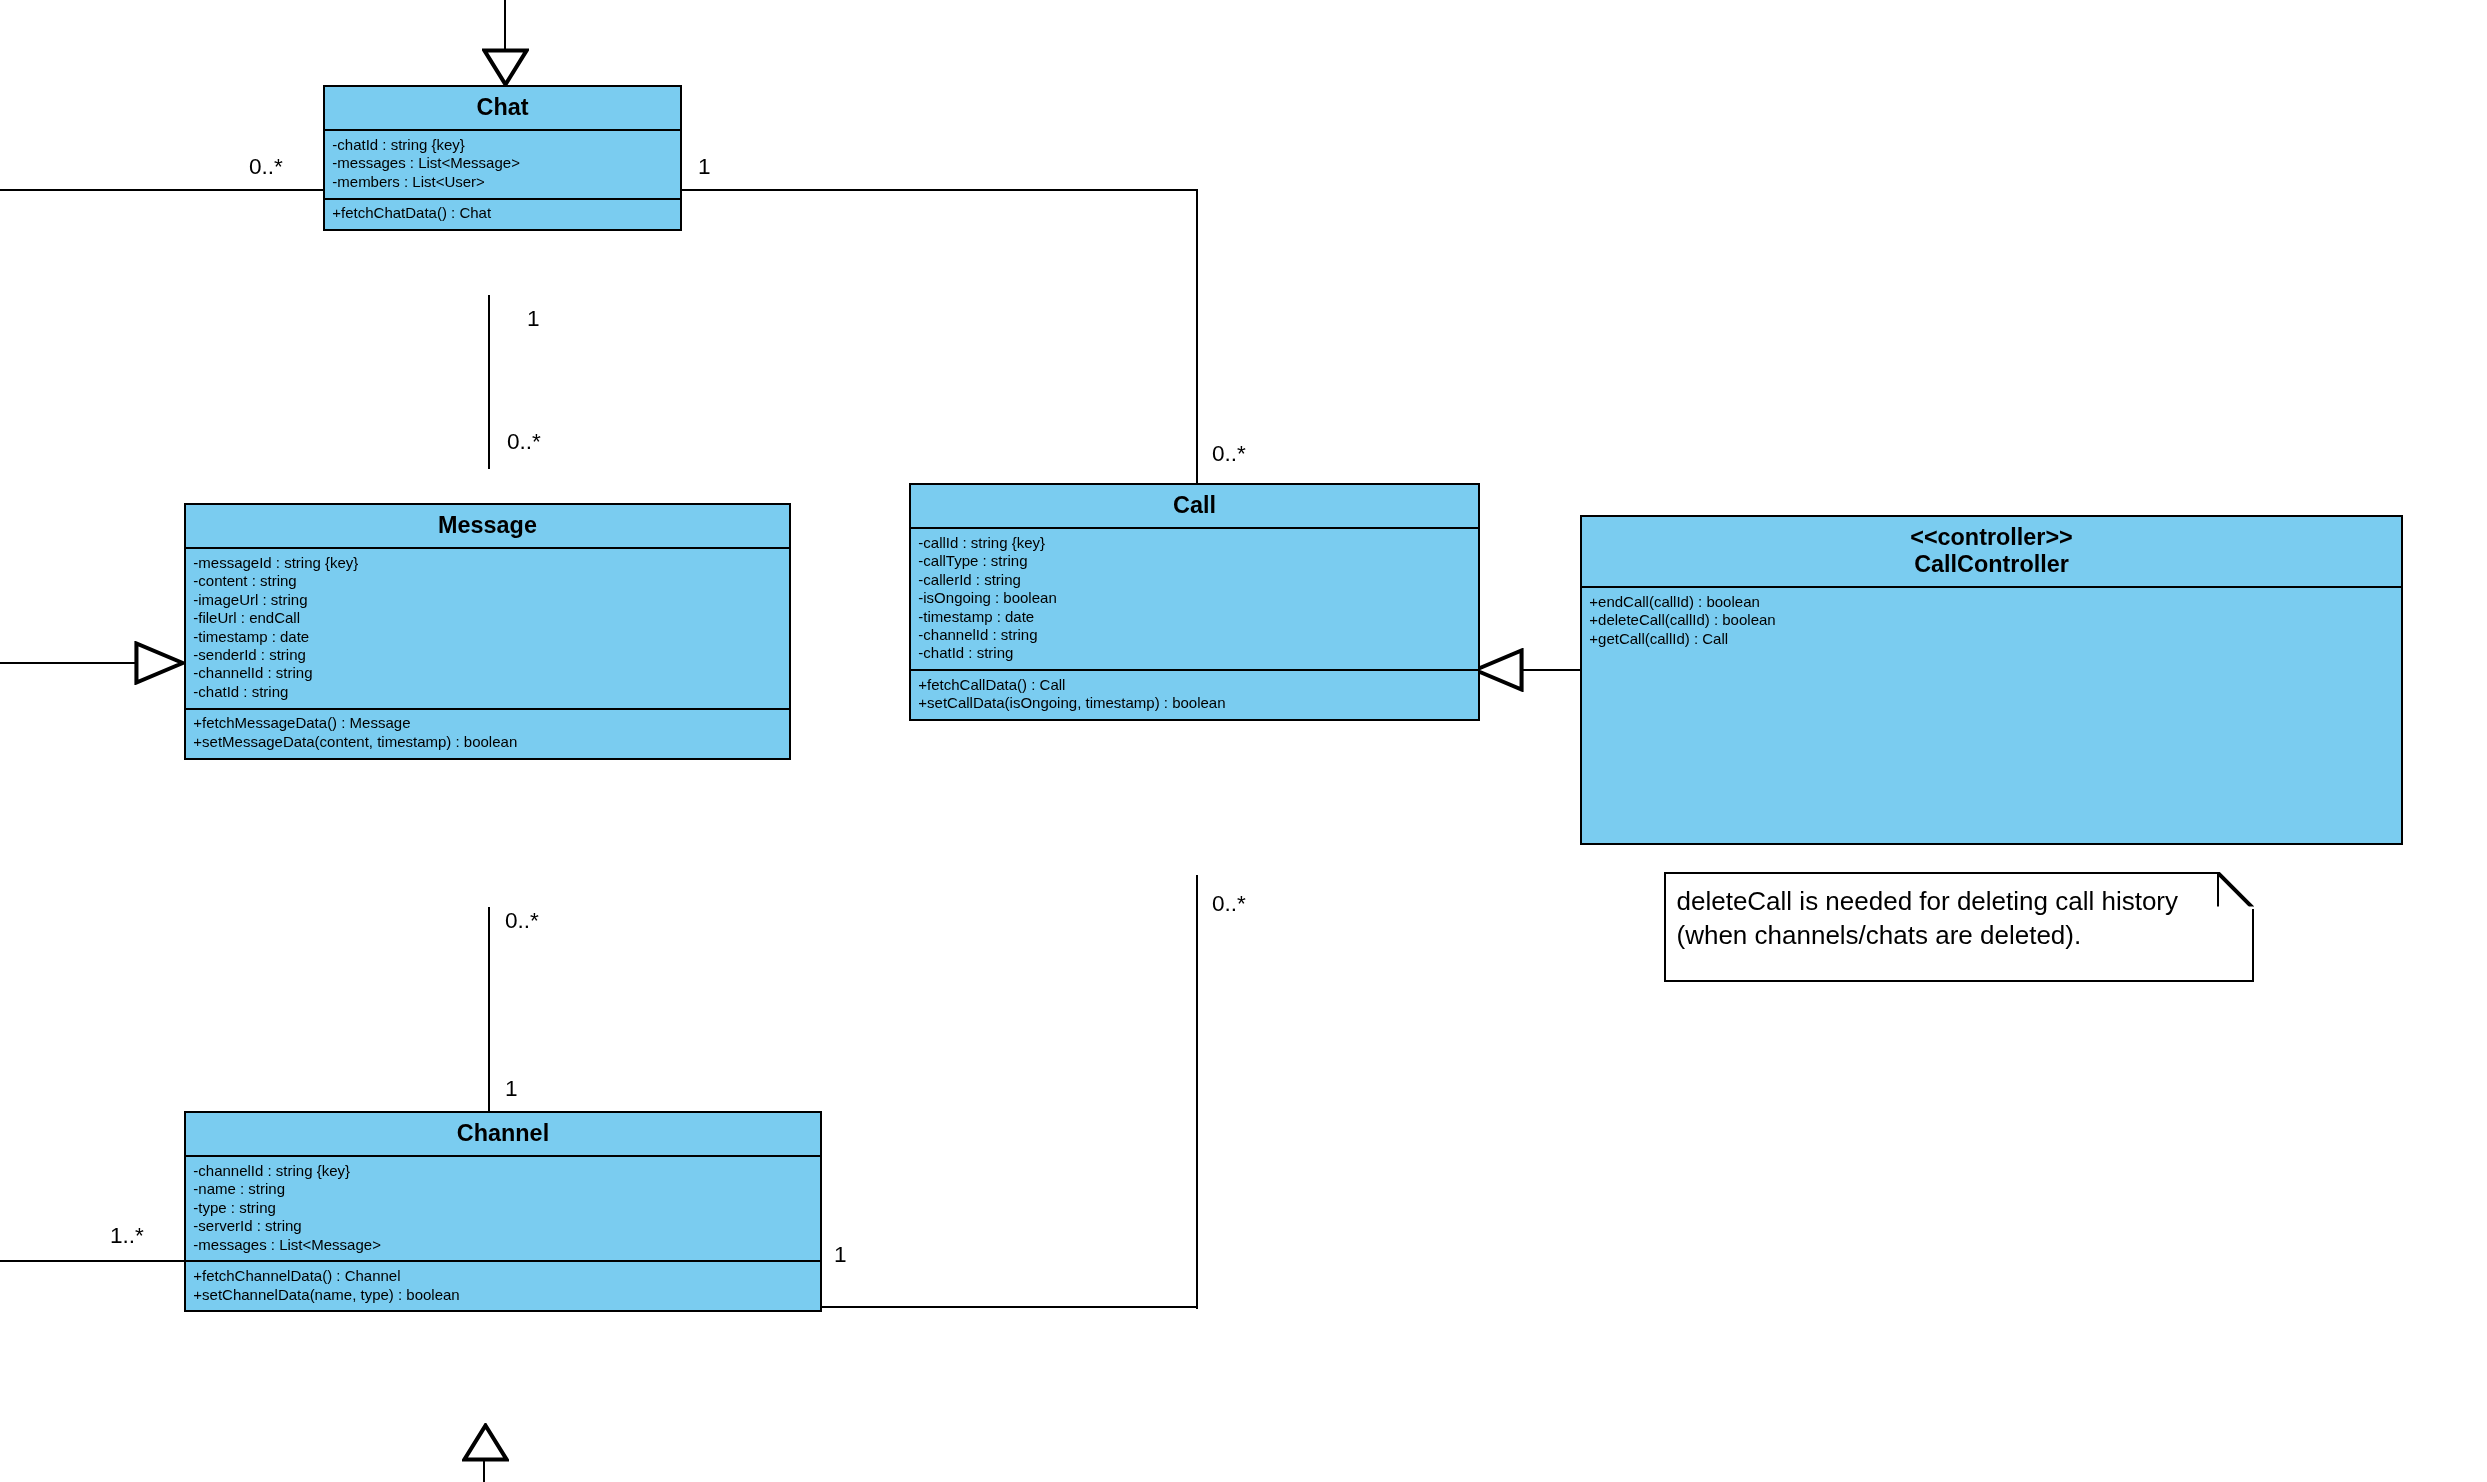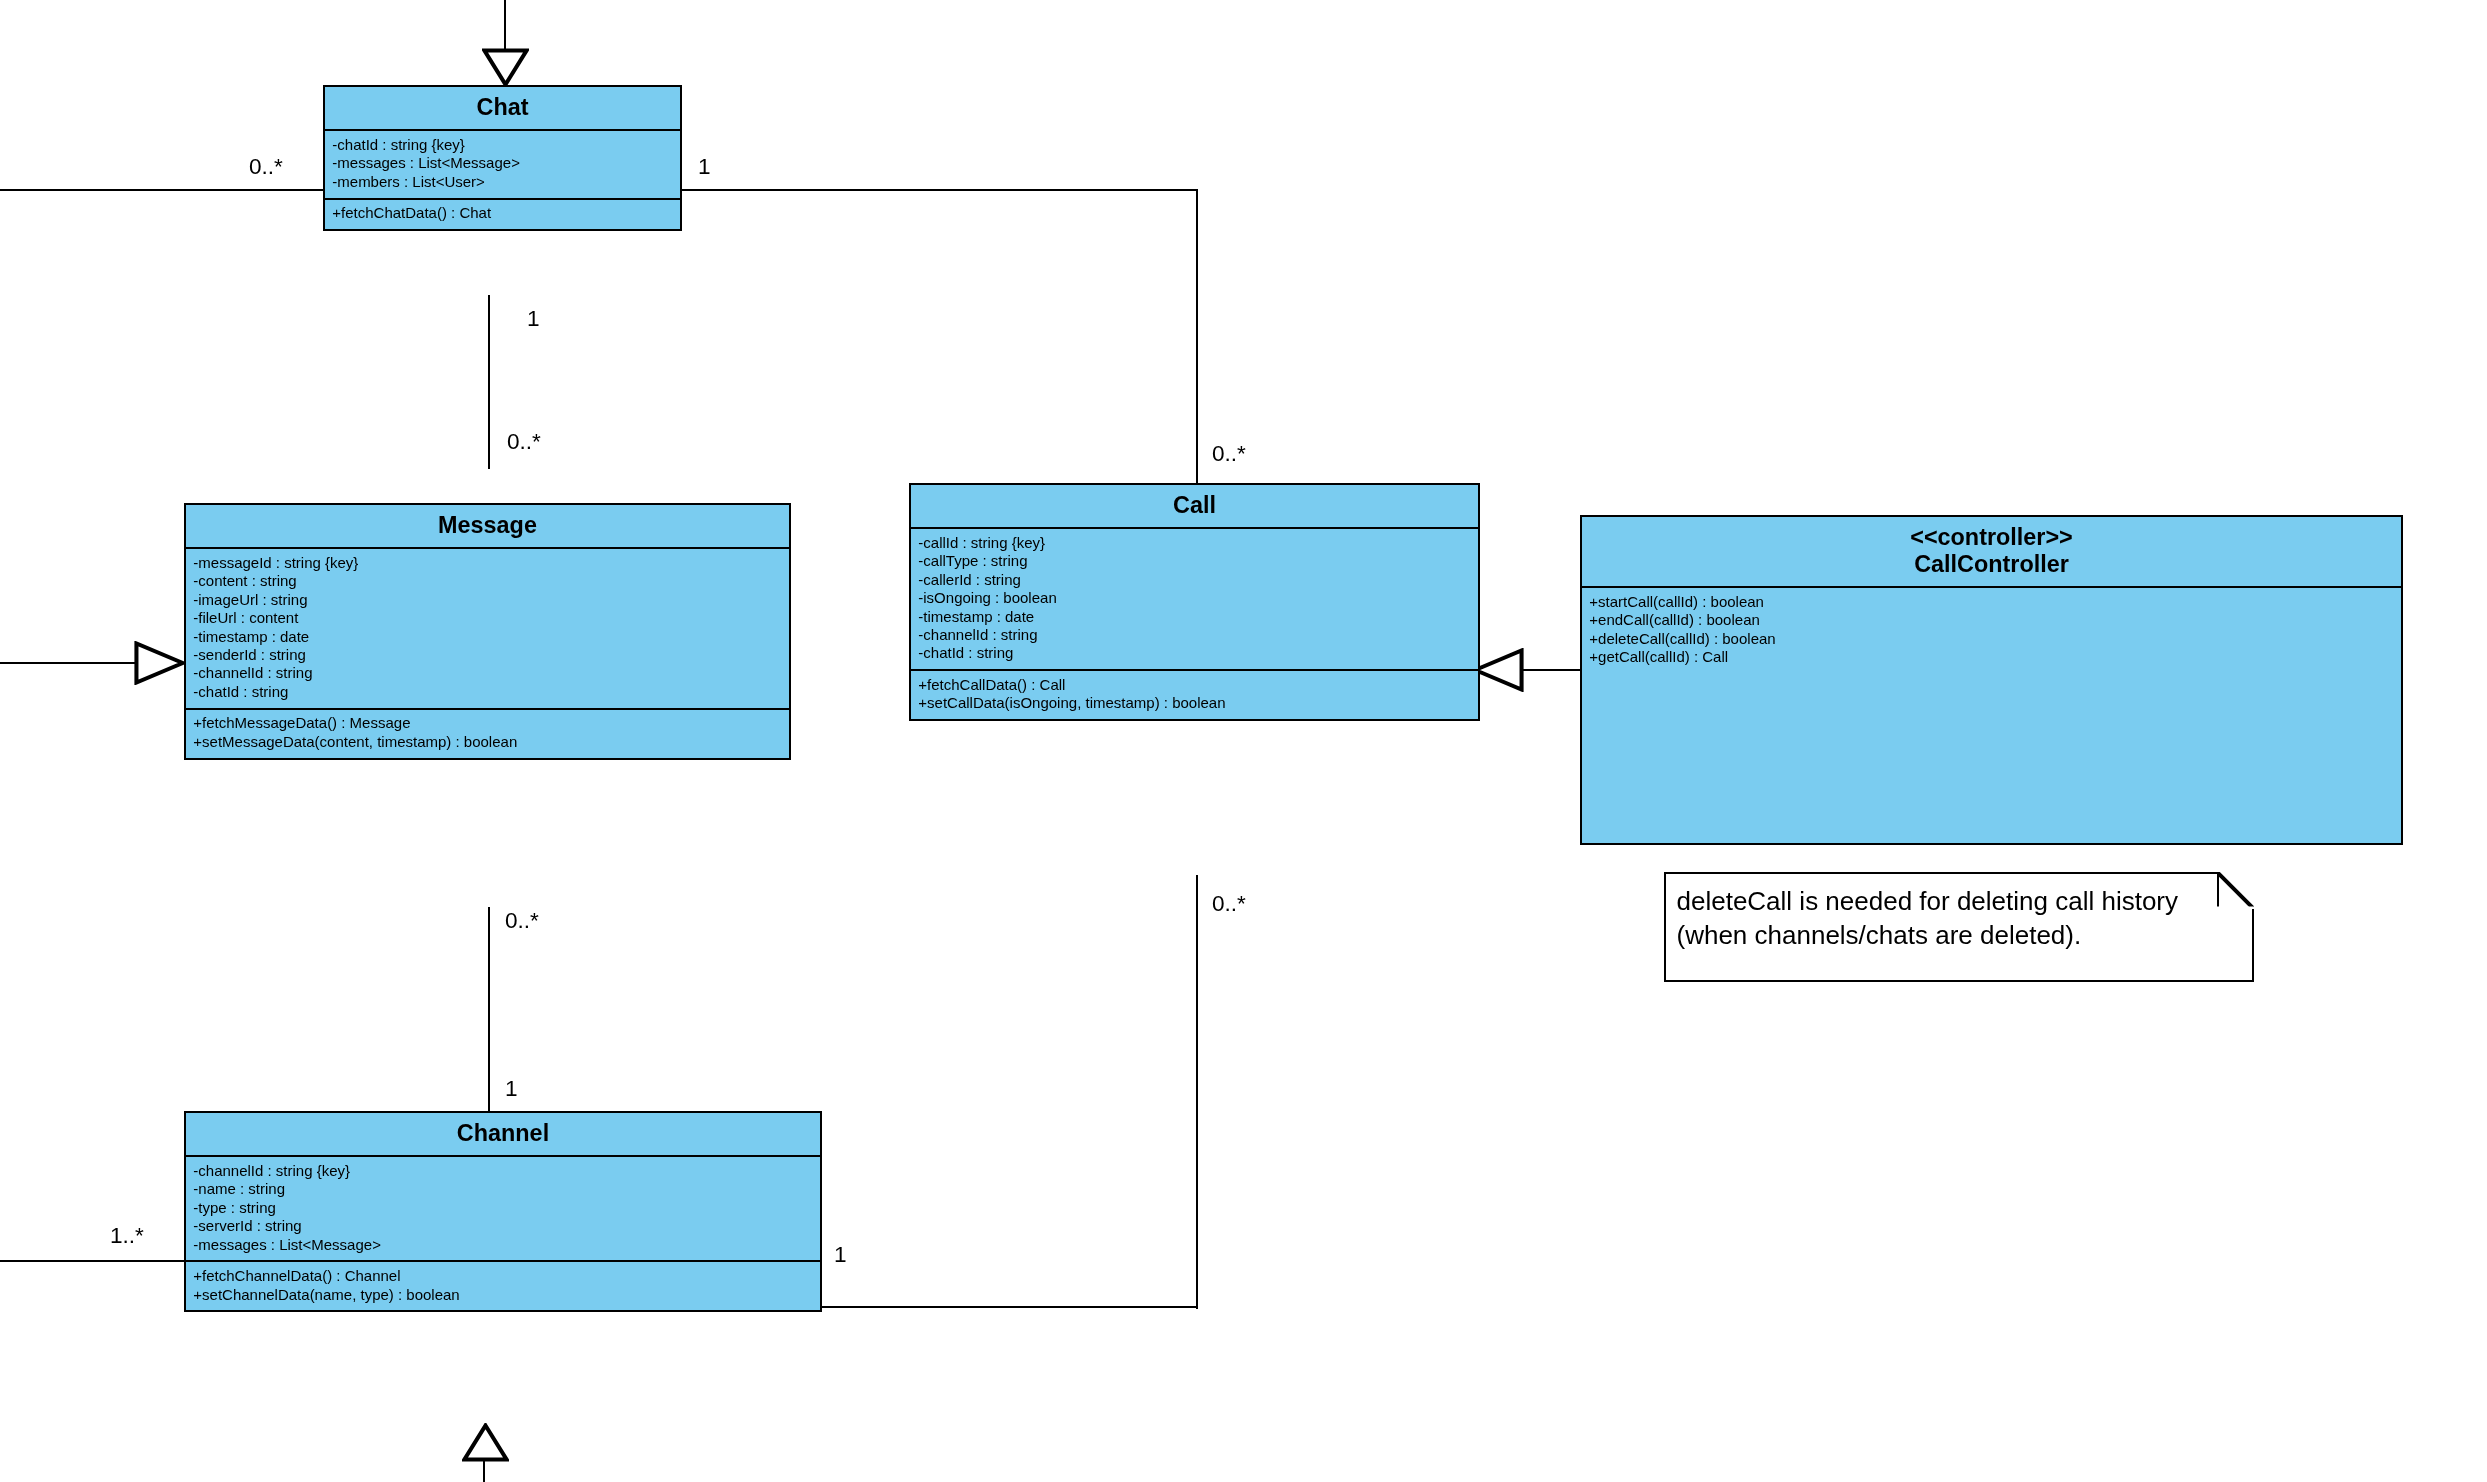--- a/index.html
+++ b/index.html
@@ -148,21 +148,21 @@
       <div>+fetchChatData() : Chat</div>
     </div>
   </div>
 
   <div class="umlclass" style="left:184px;top:467px;width:607px;margin-top:36px;">
     <div class="cls-name">Message</div>
     <div class="cls-attrs">
       <div>-messageId : string {key}</div>
       <div>-content : string</div>
       <div>-imageUrl : string</div>
-      <div>-fileUrl : content</div>
+      <div>-fileUrl : endCall</div>
       <div>-timestamp : date</div>
       <div>-senderId : string</div>
       <div>-channelId : string</div>
       <div>-chatId : string</div>
     </div>
     <div class="cls-ops">
       <div>+fetchMessageData() : Message</div>
       <div>+setMessageData(content, timestamp) : boolean</div>
     </div>
   </div>
@@ -183,21 +183,20 @@
       <div>+setCallData(isOngoing, timestamp) : boolean</div>
     </div>
   </div>
 
   <div class="umlclass" style="left:1580px;top:515px;width:823px;height:330px;">
     <div class="cls-name">
       <span class="stereo">&lt;&lt;controller&gt;&gt;</span>
       <span>CallController</span>
     </div>
     <div class="cls-ops">
-      <div>+startCall(callId) : boolean</div>
       <div>+endCall(callId) : boolean</div>
       <div>+deleteCall(callId) : boolean</div>
       <div>+getCall(callId) : Call</div>
     </div>
   </div>
 
   <div class="note" style="left:1664px;top:872px;width:590px;height:110px;">
     <div class="note-fold">
       <svg width="37" height="37" viewBox="0 0 46 46">
           <path d="M0,0 L46,46 L0,46 Z" fill="#ffffff"></path>

